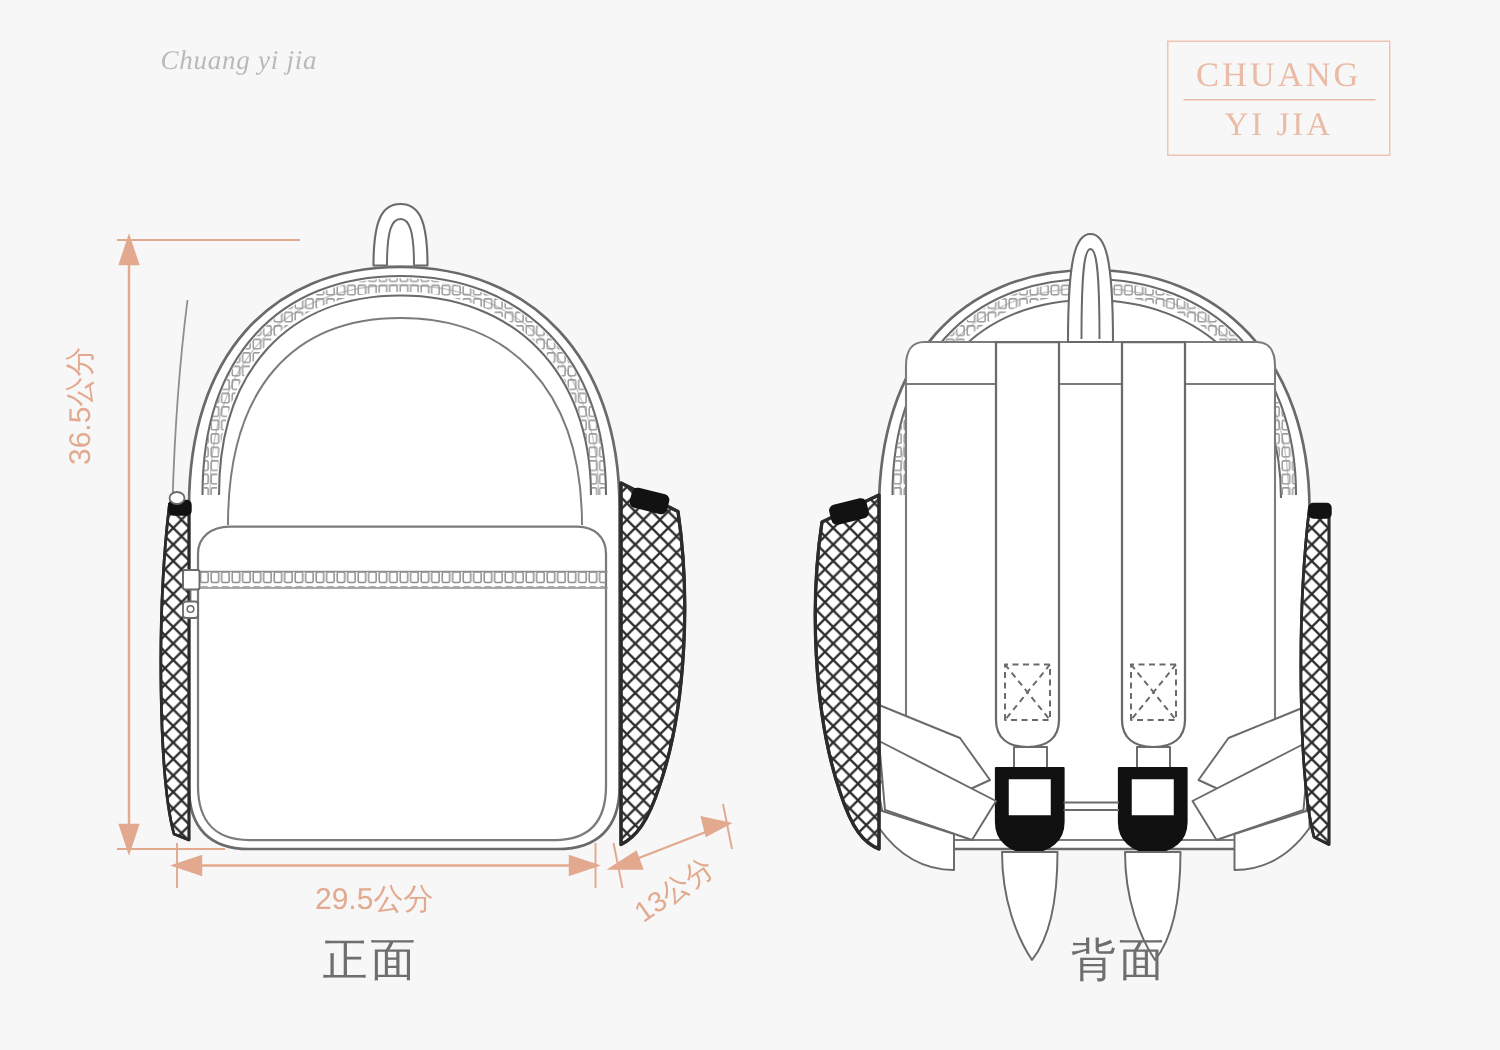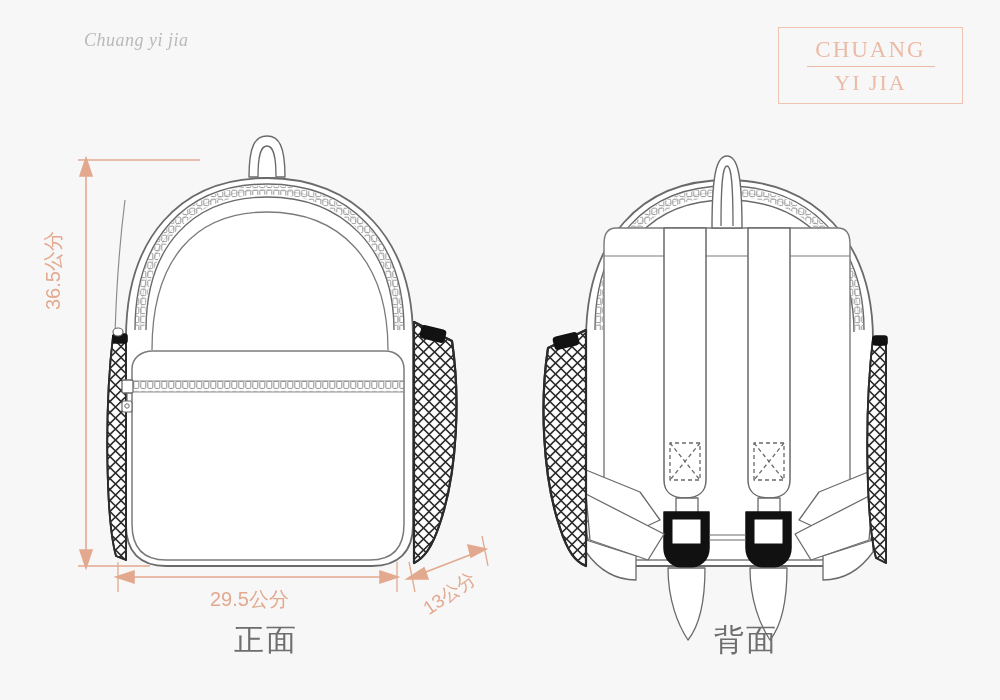--- a/index.html
+++ b/index.html
@@ -14,26 +14,26 @@
 
   
   .script-block{position:absolute;left:40px;top:30px;}
   .script-line{
     font-family:"Liberation Serif", serif;
     font-style:italic;
     color:#b9b9bc;
     letter-spacing:.5px;
     white-space:nowrap;
   }
-  .script-line.l1{font-size:18px;margin-left:44px;}
+  .script-line.l1{font-size:18px;margin-left:67px;}
   .script-line.l2{font-size:18px;margin-top:8px;margin-left:-4px;}
 
   
   .logo-box{
-    position:absolute;left:778px;top:27px;width:185px;height:77px;
+    position:absolute;left:778px;top:27px;width:149px;height:77px;
     border:1px solid #efc4b2;
     box-sizing:border-box;
     display:flex;flex-direction:column;align-items:center;justify-content:center;
     background:transparent;
   }
   .logo-top{
     font-family:"Liberation Serif", serif;
     font-size:23px;letter-spacing:2px;color:#eabba6;line-height:1;
     padding-bottom:5px;
   }
@@ -61,21 +61,21 @@
     transform:rotate(-35deg);transform-origin:left top;
   }
 
   
   .caption{
     position:absolute;
     font-size:30px;color:#6e6e6e;
     font-family:"Liberation Sans", sans-serif;
     letter-spacing:2px;
   }
-  .cap-front{left:234px;top:620px;}
+  .cap-front{left:215px;top:620px;}
   .cap-back{left:714px;top:620px;}
 
   svg{position:absolute;left:0;top:0;}
   .art{position:absolute;left:0;top:0;width:1000px;height:700px;pointer-events:none;}
 </style>
 </head>
 <body>
 
 <div class="stage">
 

